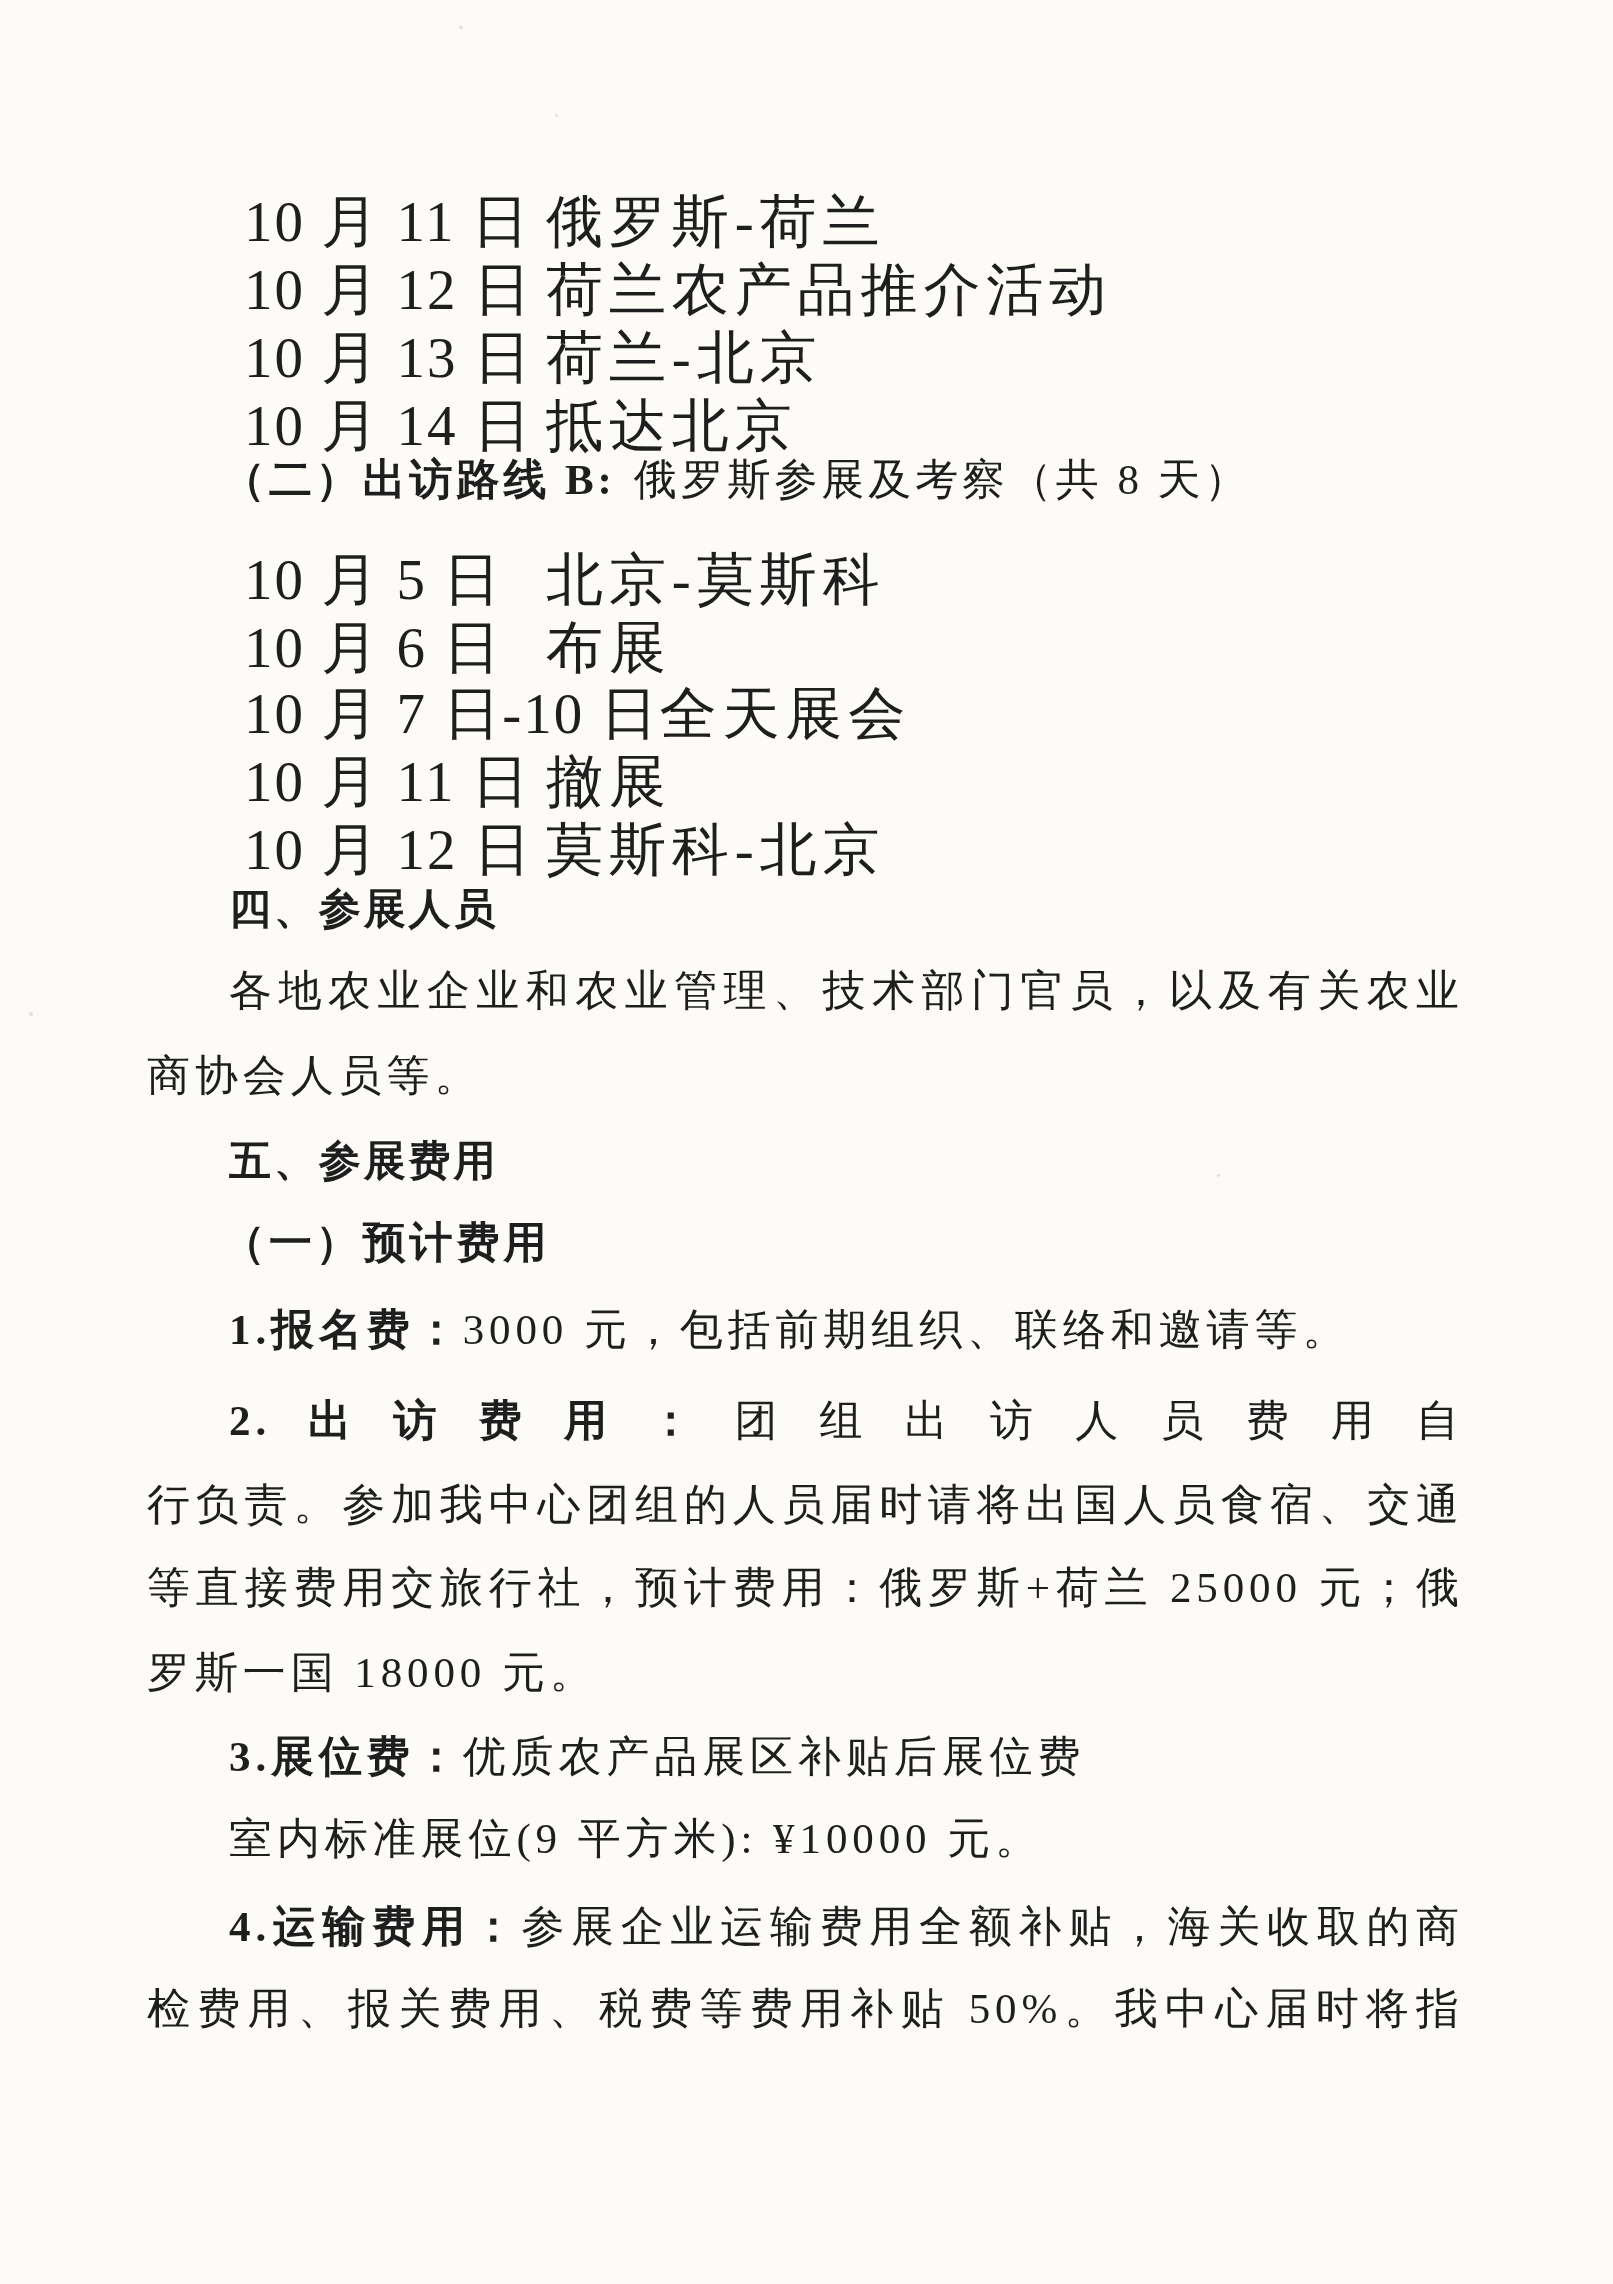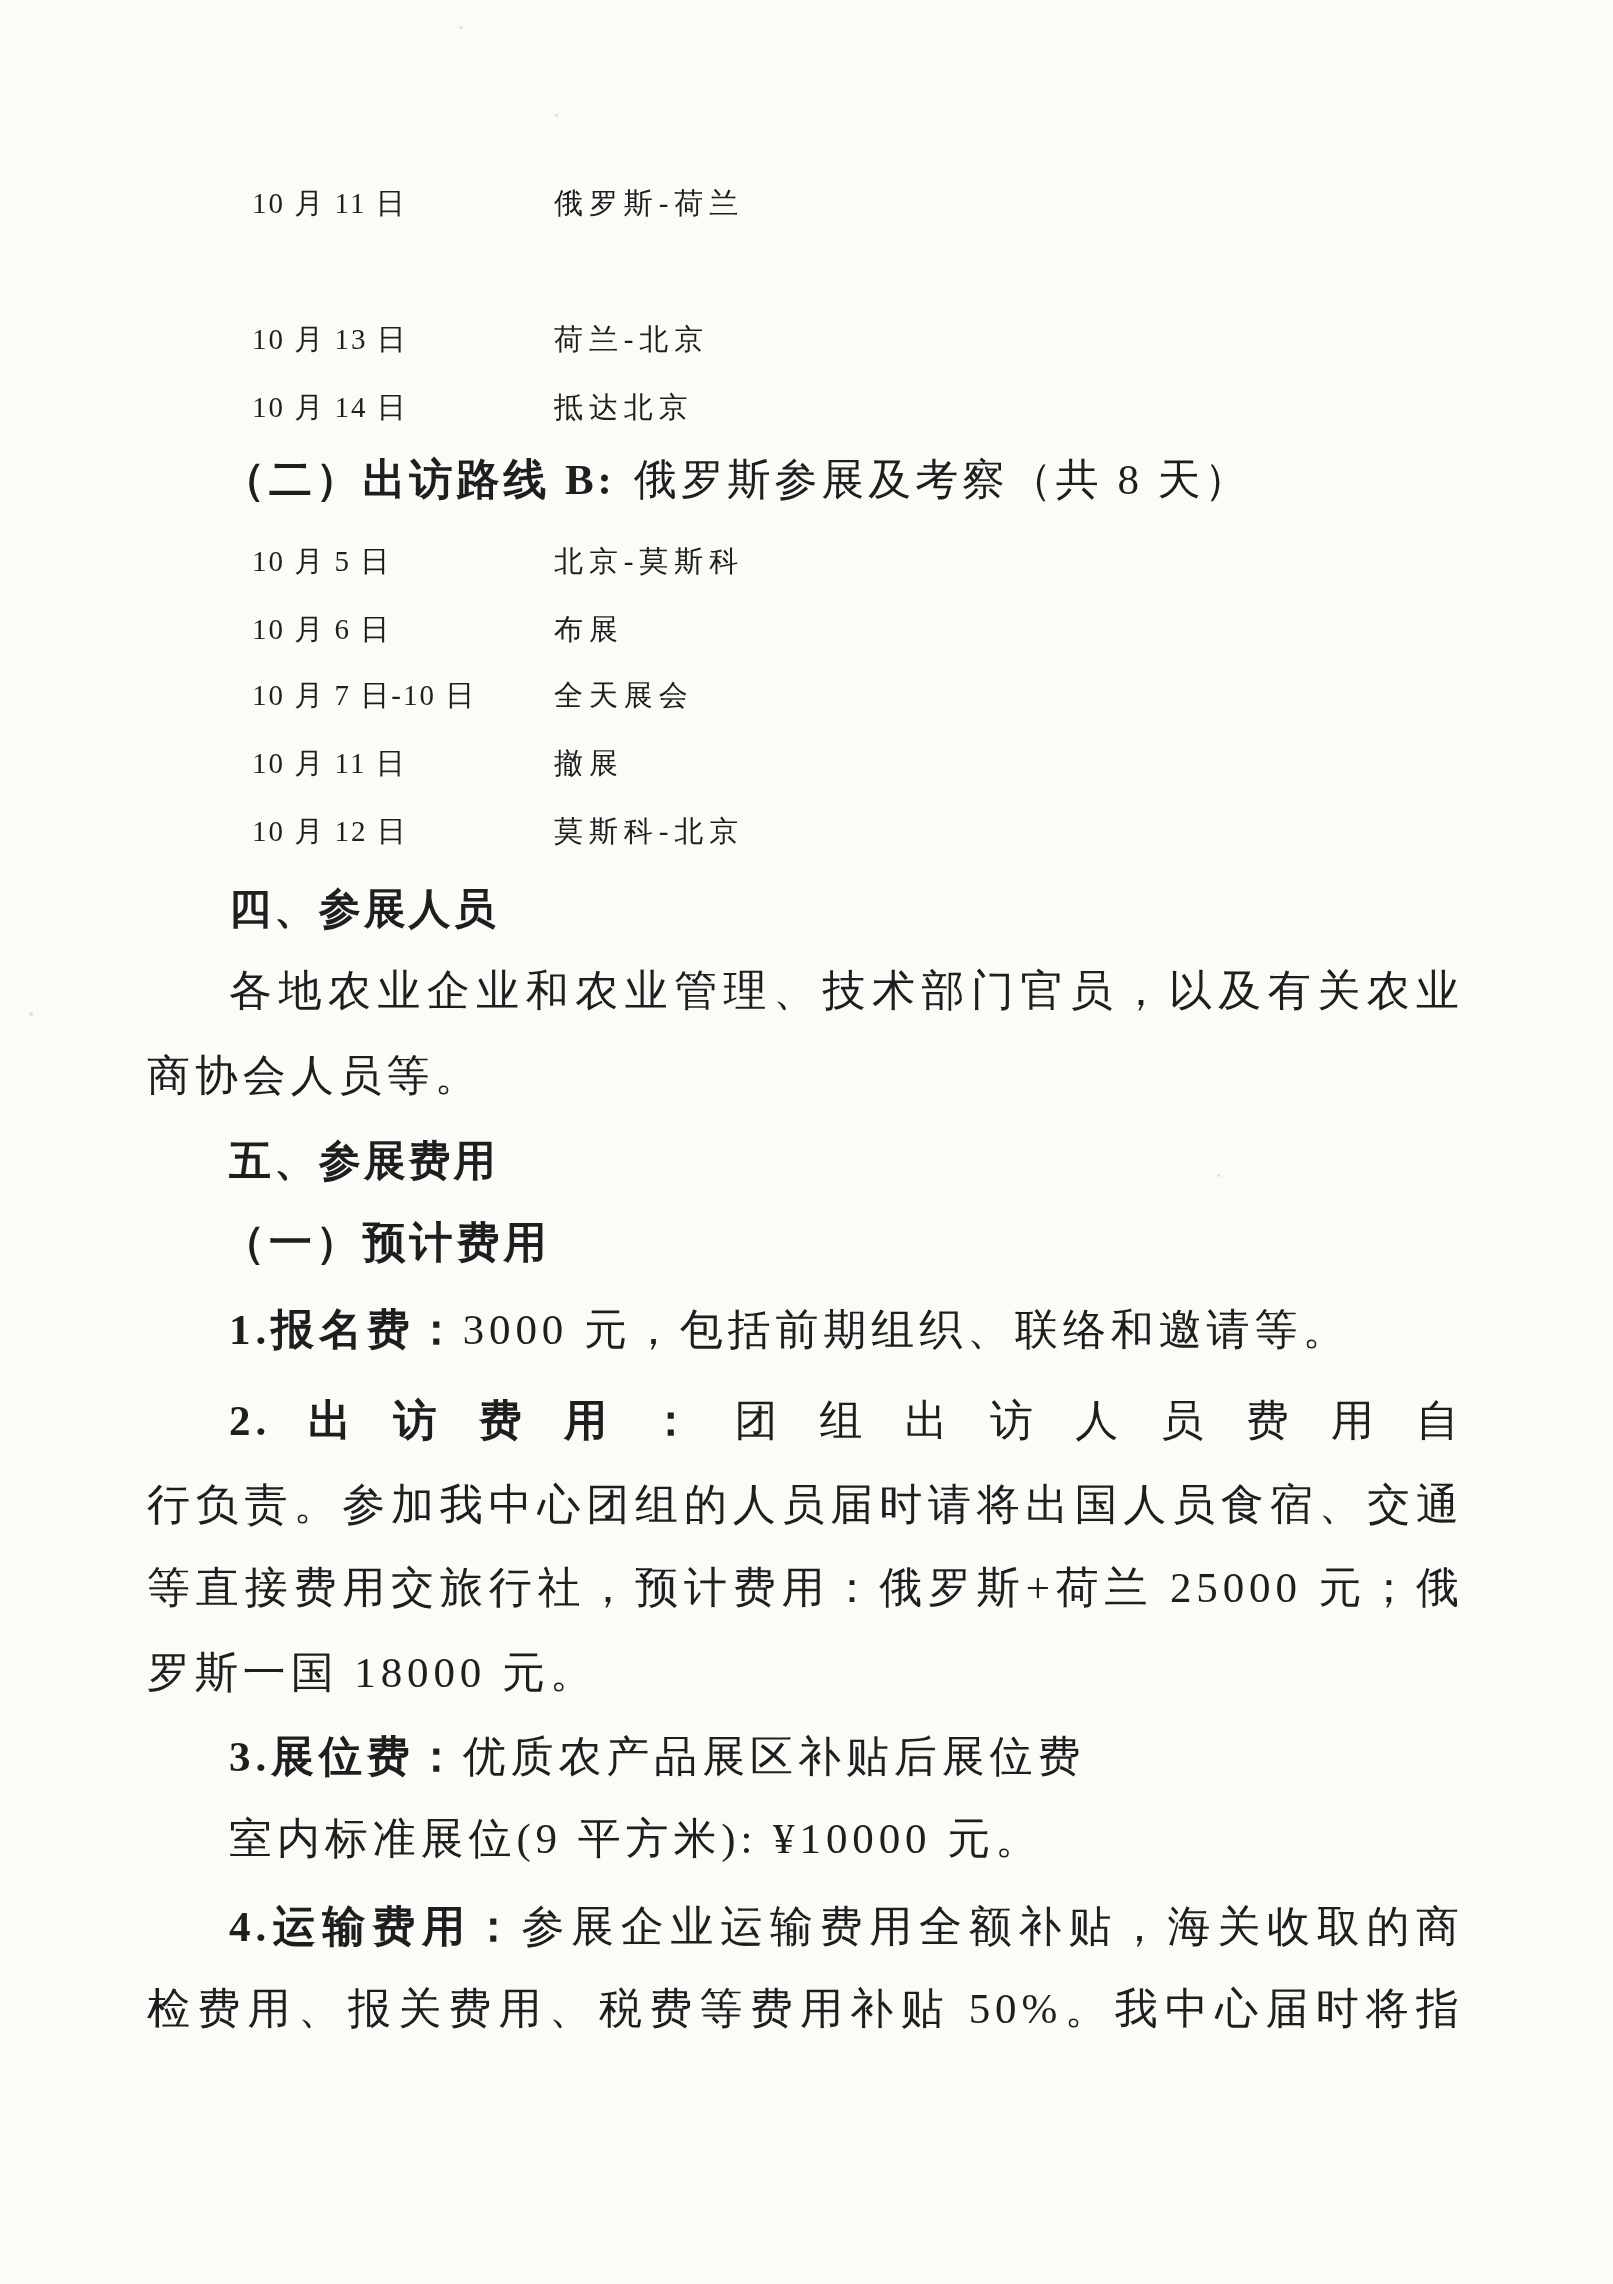--- a/index.html
+++ b/index.html
@@ -35,21 +35,21 @@
   
   .h {
     font-family:"Liberation Sans","DejaVu Sans",sans-serif;
     font-weight:700;
     font-size:42px;
     letter-spacing:2.9px;
   }
   .sub { font-weight:700; letter-spacing:3.9px; }
   .hlabel { font-weight:700; margin-right:18px; }
   
-  .row { position:absolute; left:252px; font-size:29px; white-space:nowrap; }
+  .row { position:absolute; left:244px; font-size:57px; white-space:nowrap; }
   .date { display:inline-block; min-width:302px; letter-spacing:2px; }
   .act  { letter-spacing:5.9px; }
   
   .speck {
     position:absolute;
     background:#c9c9c6;
     border-radius:50%;
     opacity:.55;
   }
 </style>
@@ -58,20 +58,23 @@
 
 <div class="page">
 
   <div class="speck" style="left:459px; top:25.5px; width:3.9px; height:3.9px;"></div>
   <div class="speck" style="left:555px; top:114px; width:2.9px; height:2.9px;"></div>
   <div class="speck" style="left:29px; top:1012px; width:3.9px; height:3.9px;"></div>
   <div class="speck" style="left:1217px; top:1174px; width:2.9px; height:2.9px;"></div>
 
   <div class="row" style="top:184px;">
     <span class="date">10 月 11 日</span><span class="act">俄罗斯-荷兰</span>
+  </div>
+  <div class="row" style="top:252px;">
+    <span class="date">10 月 12 日</span><span class="act">荷兰农产品推介活动</span>
   </div>
   <div class="row" style="top:320px;">
     <span class="date">10 月 13 日</span><span class="act">荷兰-北京</span>
   </div>
   <div class="row" style="top:388px;">
     <span class="date">10 月 14 日</span><span class="act">抵达北京</span>
   </div>
 
   <div class="l" style="top:455px; left:222px; letter-spacing:3.9px;">
     <span class="hlabel">（二）出访路线 B:</span><span>俄罗斯参展及考察（共 8 天）</span>

